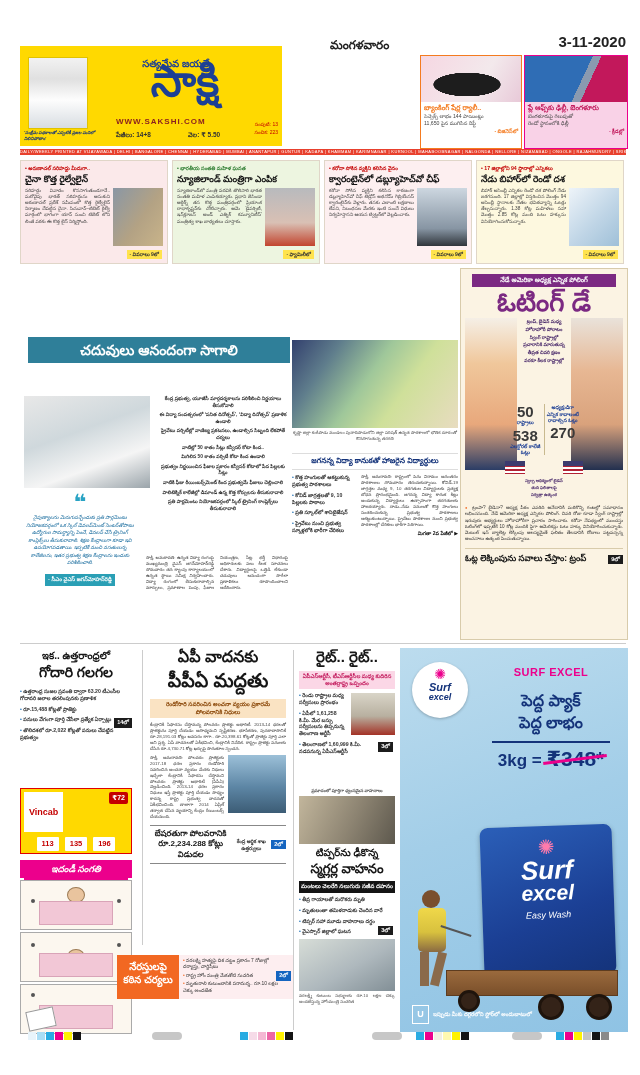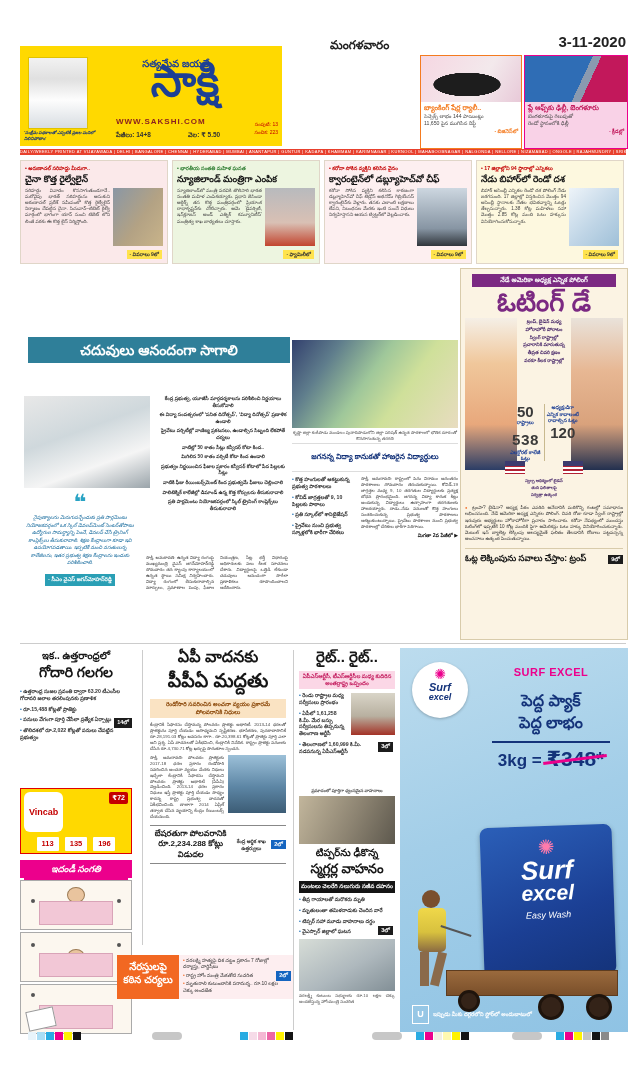--- a/index.html
+++ b/index.html
@@ -67,21 +67,21 @@
   .h-xl{font-size:19px;font-weight:900;color:#161616;}
   .orangesub{background:#fae3c3;color:#8a4708;font-size:5.8px;font-weight:bold;padding:2px;line-height:1.3;}
   .pinksub{background:#fbd7e6;color:#c2185b;font-size:5.5px;font-weight:bold;padding:2px;line-height:1.3;}
   .blacksub{background:#141414;color:#fff;font-size:5.8px;font-weight:bold;padding:2px;}
   .relbold{font-size:8px;font-weight:900;color:#161616;line-height:1.3;}
   .relside{font-size:5px;font-weight:bold;color:#333;line-height:1.3;}
   .vrule{width:1px;background:#ccc;}
   .hrule{height:1px;background:#ccc;}
   
   .vincab{background:#ffd900;border:1px solid #e00000;box-sizing:border-box;padding:3px;}
-  .vbrand{background:#fff;color:#c40000;font-weight:900;font-size:9px;padding:15px 5px;display:inline-block;border-radius:6px;}
+  .vbrand{background:#fff;color:#c40000;font-weight:900;font-size:9px;padding:15px 5px;display:inline-block;border-radius:0;}
   .vmain{background:#c40000;color:#fff;font-weight:bold;font-size:7px;padding:2px 3px;display:inline-block;border-radius:2px;float:right;}
   .vchip{background:#fff;color:#c40000;font-weight:900;font-size:7.5px;width:22px;height:14px;line-height:14px;
          text-align:center;display:inline-block;margin:2px 1px 0;border-radius:1px;}
   .vfoot{background:#ec008c;height:8px;margin-top:3px;}
   
   .toontitle{background:#ec008c;color:#fff;font-size:9px;font-weight:bold;font-style:italic;line-height:18px;}
   .panel{background:#fcf7ef;border:1px solid #aaa;position:relative;margin-top:2px;height:48px;overflow:hidden;}
   .podium{position:absolute;left:18px;right:18px;bottom:4px;height:22px;background:#f2c7d6;border:1px solid #d9a4b8;}
   .head{position:absolute;left:46px;top:6px;width:16px;height:14px;border-radius:50%;background:#e9c49e;border:1px solid #9c7b55;}
   .mic{position:absolute;width:4px;height:4px;border-radius:50%;background:#555;}
@@ -215,26 +215,26 @@
         <div>హోరాహోరీ పోరాటం</div>
         <div>స్వింగ్ రాష్ట్రాల్లో</div>
         <div>ప్రచారానికి మారుతున్న</div>
         <div>తీవ్రత చివరి క్షణం</div>
         <div>వరకూ కీలక రాష్ట్రాల్లో</div>
       </div>
       <div class="abs" style="left:44px;right:44px;top:86px;display:flex;">
         <div class="ctr" style="flex:1;border-right:1px solid #b9a? ;border-right:1px solid #c8b98f;padding-right:2px;">
           <div class="enum">50</div>
           <div class="elab">రాష్ట్రాలు</div>
-          <div class="enum" style="margin-top:8px;font-family:Liberation Mono, monospace;">538</div>
+          <div class="enum" style="margin-top:2px;">538</div>
           <div class="elab">ఎలక్టోరల్ కాలేజీ ఓట్లు</div>
         </div>
         <div class="ctr" style="flex:1;padding-left:2px;">
           <div class="elab">అధ్యక్షుడిగా ఎన్నిక కావాలంటే రావాల్సిన ఓట్లు</div>
-          <div class="enum" style="margin-top:2px;">120</div>
+          <div class="enum" style="margin-top:2px;">270</div>
         </div>
       </div>
       <div class="abs edeck ctr" style="left:53px;right:53px;bottom:2px;font-size:4.2px;">
         <div>స్వల్ప ఆధిక్యంలో బైడెన్</div>
         <div>తుది ఫలితాలపై</div>
         <div>సర్వత్రా ఉత్కంఠ</div>
       </div>
     </div>
     <div class="ebody jst" style="margin-top:5px;">ట్రంపా? బైడెనా? అధ్యక్ష పీఠం ఎవరిది అనేదానికి మరికొన్ని గంటల్లో సమాధానం లభించనుంది. నేడే అమెరికా అధ్యక్ష ఎన్నికల పోలింగ్. చివరి రోజు కూడా స్వింగ్ రాష్ట్రాల్లో ఇరువురు అభ్యర్థులు హోరాహోరీగా ప్రచారం సాగించారు. కరోనా నేపథ్యంలో ముందస్తు ఓటింగ్‌లో ఇప్పటికే 10 కోట్ల మందికి పైగా అమెరికన్లు ఓటు హక్కు వినియోగించుకున్నారు. మెయిల్ ఇన్ బ్యాలెట్ల లెక్కింపు ఆలస్యమైతే ఫలితం తేలడానికి రోజులు పట్టవచ్చన్న అంచనాలు ఉత్కంఠ పెంచుతున్నాయి.</div>
     <div style="margin-top:6px;display:flex;align-items:center;gap:3px;border-top:1px solid #d8cbab;padding-top:4px;">
@@ -262,21 +262,21 @@
     <div class="qmark">❝</div>
     <div class="qtext ctr">నైపుణ్యాలను మెరుగుపర్చేందుకు ప్రతి పార్లమెంటు నియోజకవర్గంలో ఒక స్కిల్ డెవలప్‌మెంట్ సెంటర్‌తోపాటు ఉద్యోగుల సామర్థ్యాన్ని పెంచే, డెవలప్ చేసే ట్రైనింగ్ కాంప్లెక్స్‌లు తీసుకురావాలి. శిక్షణ కేంద్రాలుగా కూడా ఇవి ఉపయోగపడతాయి. ఇప్పటికే మంచి వసతులున్న కాలేజీలను, ఇతర ప్రభుత్వ శిక్షణ కేంద్రాలను ఇందుకు పరిశీలించాలి.</div>
     <div class="qattr" style="margin-top:4px;">- సీఎం వైఎస్ జగన్‌మోహన్‌రెడ్డి</div>
   </div>
 
   <div class="abs smalltext jst" style="left:146px;top:555px;width:142px;column-count:2;column-gap:6px;">సాక్షి, అమరావతి: ఉన్నత విద్యా రంగంపై ముఖ్యమంత్రి వైఎస్ జగన్‌మోహన్‌రెడ్డి సోమవారం తన క్యాంపు కార్యాలయంలో ఉన్నత స్థాయి సమీక్ష నిర్వహించారు. విద్యా రంగంలో తీసుకురావాల్సిన మార్పులు, ప్రమాణాల పెంపు, ఫీజుల నియంత్రణ, సీట్ల భర్తీ విధానంపై అధికారులకు పలు కీలక సూచనలు చేశారు. విద్యార్థులపై ఒత్తిడి లేకుండా చదువులు ఆనందంగా సాగేలా ప్రణాళికలు రూపొందించాలని ఆదేశించారు.</div>
 
   <div class="abs" style="left:292px;top:340px;width:166px;">
     <div class="ph ph-class" style="height:88px;"></div>
     <div class="cap ctr" style="margin-top:2px;">కృష్ణా జిల్లా కంకిపాడు మండలం పునాదిపాడులోని జిల్లా పరిషత్ ఉన్నత పాఠశాలలో భౌతిక దూరంతో కొనసాగుతున్న తరగతి</div>
-    <div class="scsub ctr" style="margin-top:2px;border-top:1px solid #ddd;border-bottom:1px solid #ddd;padding:8px 0;">జగనన్న విద్యా కానుకతో హాజరైన విద్యార్థులు</div>
+    <div class="scsub ctr" style="margin-top:12px;border-top:1px solid #ddd;border-bottom:1px solid #ddd;padding:2px 0;">జగనన్న విద్యా కానుకతో హాజరైన విద్యార్థులు</div>
     <div style="display:flex;gap:5px;margin-top:4px;">
       <div style="flex:0 0 64px;">
         <div class="bu">కొత్త హంగులతో ఆకట్టుకున్న ప్రభుత్వ పాఠశాలలు</div>
         <div class="bu">కోవిడ్ జాగ్రత్తలతో 9, 10 పిల్లలకు పాఠాలు</div>
         <div class="bu">ప్రతి స్కూల్‌లో శానిటైజేషన్</div>
         <div class="bu">ప్రైవేటు నుంచి ప్రభుత్వ స్కూళ్లలోకి భారీగా చేరికలు</div>
       </div>
       <div style="flex:1;">
         <div class="smalltext jst">సాక్షి, అమరావతి: రాష్ట్రంలో పెను విరామం అనంతరం పాఠశాలలు సోమవారం తెరుచుకున్నాయి. కోవిడ్-19 జాగ్రత్తల మధ్య 9, 10 తరగతుల విద్యార్థులకు ప్రత్యక్ష బోధన ప్రారంభమైంది. జగనన్న విద్యా కానుక కిట్లు అందుకున్న విద్యార్థులు ఉత్సాహంగా తరగతులకు హాజరయ్యారు. నాడు–నేడు పనులతో కొత్త హంగులు సంతరించుకున్న ప్రభుత్వ పాఠశాలలు ఆకట్టుకుంటున్నాయి. ప్రైవేటు పాఠశాలల నుంచి ప్రభుత్వ పాఠశాలల్లో చేరికలు భారీగా పెరిగాయి.</div>
         <div class="cont" style="margin-top:2px;">మిగతా 2వ పేజీలో ▶</div>

